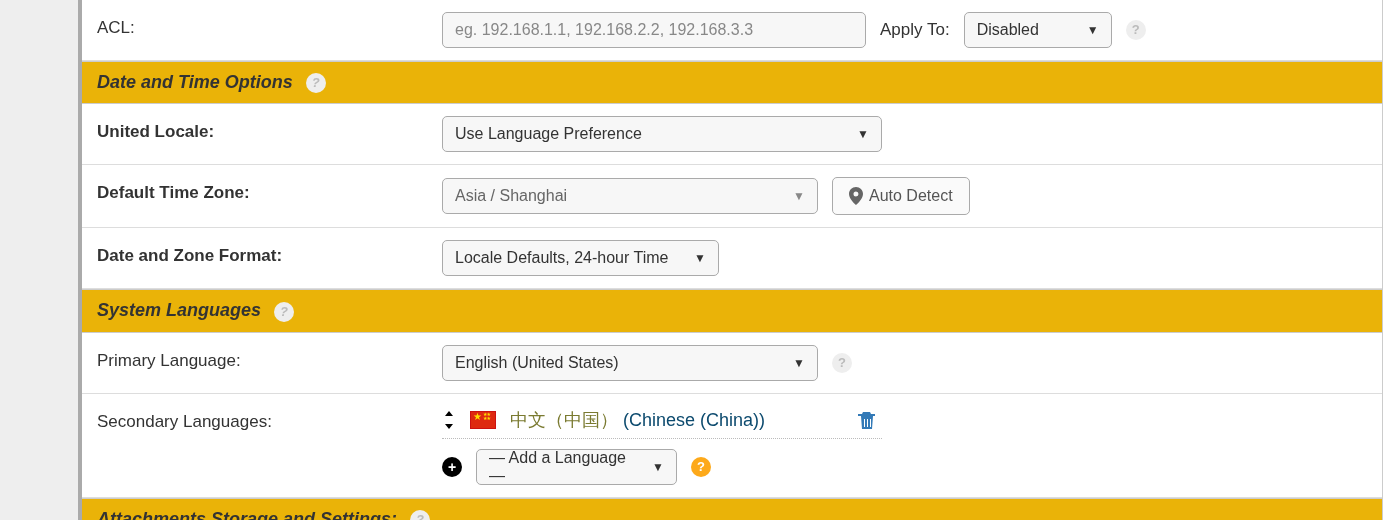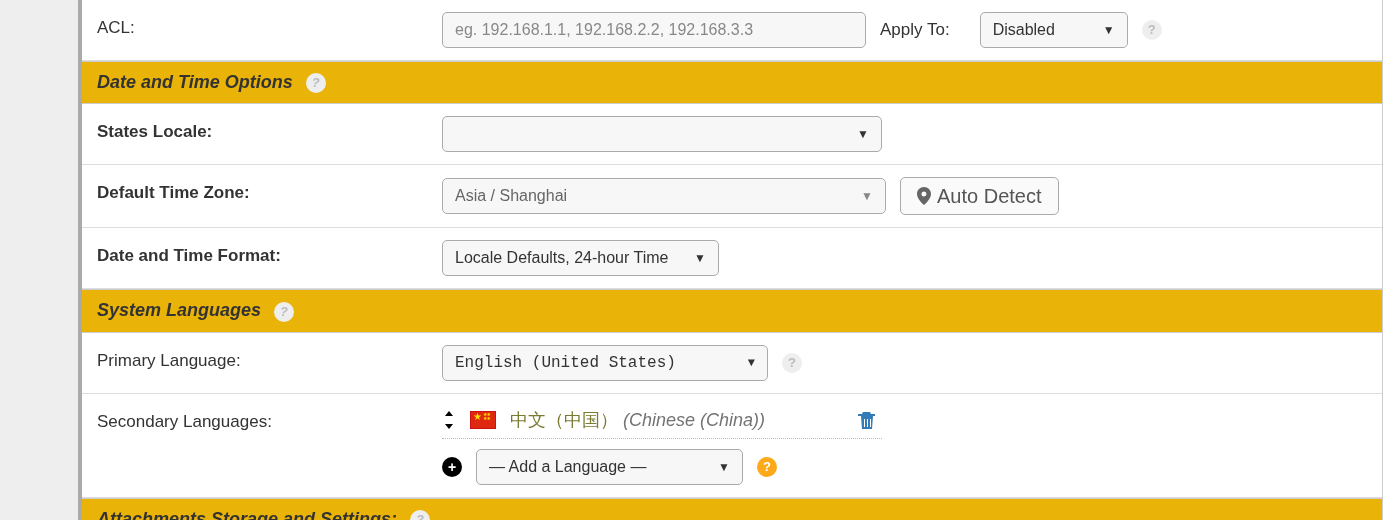--- a/index.html
+++ b/index.html
@@ -93,28 +93,28 @@
   .inbox .ph { color: #888; }
   .btn {
     border: 1px solid #aaa;
     border-radius: 5px;
     background: #fafafa;
     height: 38px;
     display: inline-flex;
     align-items: center;
     gap: 6px;
     padding: 0 16px;
-    font-size: 20px;
+    font-size: 16px;
     color: #555;
     cursor: pointer;
   }
   .inline-label {
     font-size: 17px;
     color: #333;
-    margin-right: 16px;
+    margin-right: 0;
   }
   .help-q {
     display: inline-block;
     width: 20px; height: 20px;
     border-radius: 50%;
     background: #eee;
     color: #bbb;
     font-size: 13px;
     font-weight: bold;
     line-height: 20px;
@@ -129,21 +129,21 @@
     align-items: center;
     gap: 14px;
     border-bottom: 1px dotted #bbb;
     padding: 2px 0 6px 0;
     min-width: 440px;
   }
   .lang-entry .lang-text {
     font-size: 18px;
   }
   .lang-entry .lang-native { color: #7a7a30; }
-  .lang-entry .lang-eng { color: #737373; font-style: italic; }
+  .lang-entry .lang-eng { color: #0c4a6e; }
   .icon {
     display: inline-flex; align-items: center; justify-content: center;
   }
   .flag-cn {
     width: 26px; height: 18px;
     background: #de2910;
     position: relative;
     border: 1px solid #c11;
   }
   .flag-cn::before {
@@ -199,65 +199,66 @@
       <span class="help-q">?</span>
     </div>
   </div>
 
   <div class="section-head">
     <span>Date and Time Options</span>
     <span class="help-q">?</span>
   </div>
 
   <div class="row">
-    <div class="label-col bold">States Locale:</div>
+    <div class="label-col bold">United Locale:</div>
     <div class="ctrl-col">
       <div class="sel" style="width:440px;">
+        <span>Use Language Preference</span>
         <span class="caret">▼</span>
       </div>
     </div>
   </div>
 
   <div class="row">
     <div class="label-col bold">Default Time Zone:</div>
     <div class="ctrl-col">
-      <div class="sel disabled-look" style="width:444px;">
+      <div class="sel disabled-look" style="width:376px;">
         <span>Asia / Shanghai</span>
         <span class="caret">▼</span>
       </div>
       <div class="btn">
         <span class="icon">
           <svg width="14" height="18" viewBox="0 0 14 18">
               <path fill="#666" d="M7 0C3.1 0 0 3.1 0 7c0 5.2 7 11 7 11s7-5.8 7-11c0-3.9-3.1-7-7-7zm0 9.5A2.5 2.5 0 1 1 7 4.5a2.5 2.5 0 0 1 0 5z"></path>
             </svg>
         </span>
         <span>Auto Detect</span>
       </div>
     </div>
   </div>
 
   <div class="row">
-    <div class="label-col bold">Date and Time Format:</div>
+    <div class="label-col bold">Date and Zone Format:</div>
     <div class="ctrl-col">
       <div class="sel" style="width:277px;">
         <span>Locale Defaults, 24-hour Time</span>
         <span class="caret">▼</span>
       </div>
     </div>
   </div>
 
   <div class="section-head">
     <span>System Languages</span>
     <span class="help-q">?</span>
   </div>
 
   <div class="row">
     <div class="label-col">Primary Language:</div>
     <div class="ctrl-col">
-      <div class="sel" style="width:326px;font-family:Liberation Mono, monospace;">
+      <div class="sel" style="width:376px;">
         <span>English (United States)</span>
         <span class="caret">▼</span>
       </div>
       <span class="help-q">?</span>
     </div>
   </div>
 
   <div class="row" style="align-items:flex-start;justify-content:center;">
     <div class="label-col">Secondary Languages:</div>
     <div class="ctrl-col" style="flex-direction:column; align-items:flex-start; gap:0;">
@@ -273,21 +274,21 @@
           <span class="lang-eng">(Chinese (China))</span>
         </span>
         <span class="trash icon">
           <svg width="18" height="20" viewBox="0 0 18 20">
               <path fill="#337ab7" d="M3 6h12l-1 13H4L3 6zm3-4h6l1 2h4v2H0V4h4l1-2zM6 9v8h1V9H6zm3 0v8h1V9H9zm3 0v8h1V9h-1z"></path>
             </svg>
         </span>
       </div>
       <div class="add-lang-row">
         <span class="plus-circle">+</span>
-        <div class="sel" style="width:267px;">
+        <div class="sel" style="width:201px;">
           <span>— Add a Language —</span>
           <span class="caret">▼</span>
         </div>
         <span class="help-q warn">?</span>
       </div>
     </div>
   </div>
 
   <div class="section-head">
     <span>Attachments Storage and Settings:</span>

